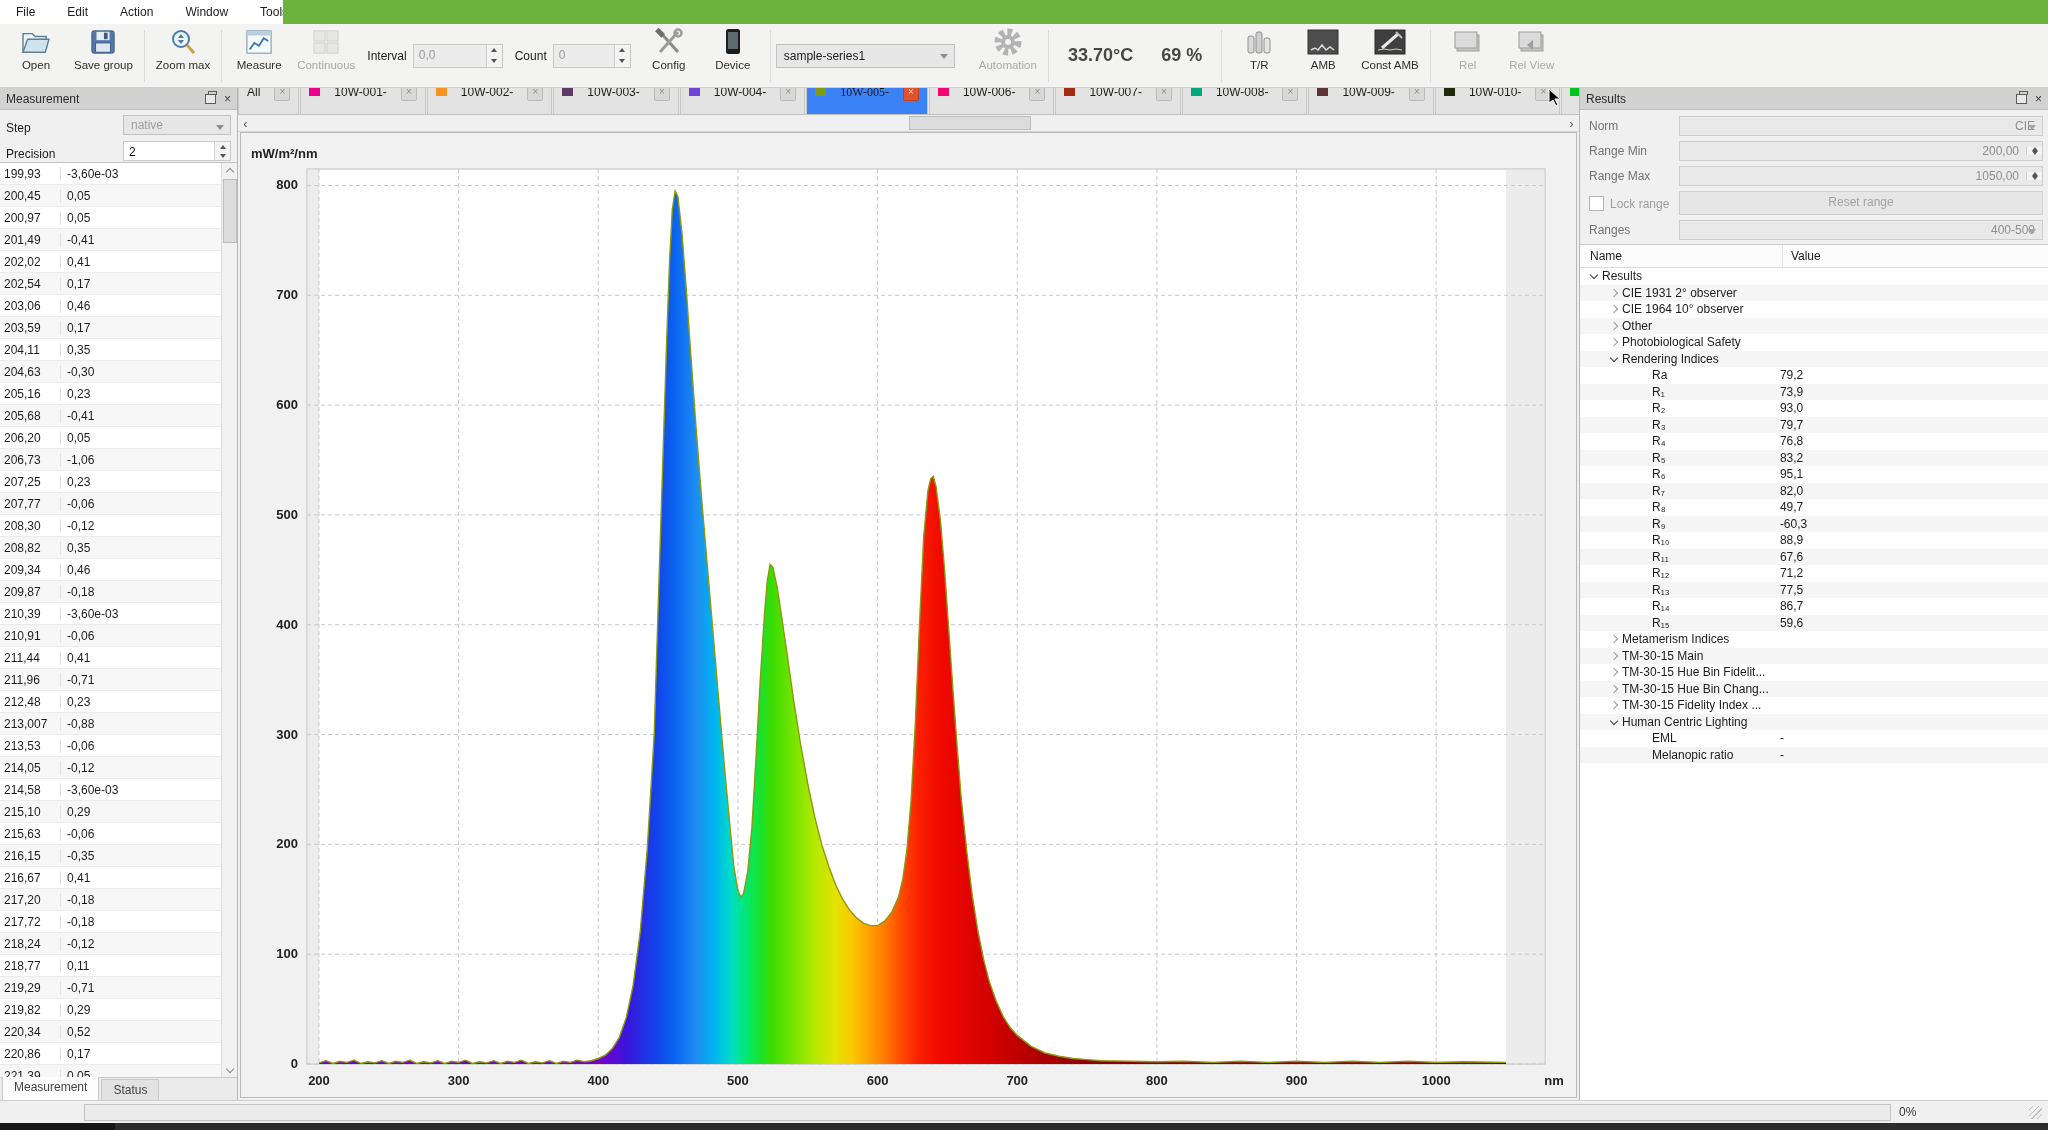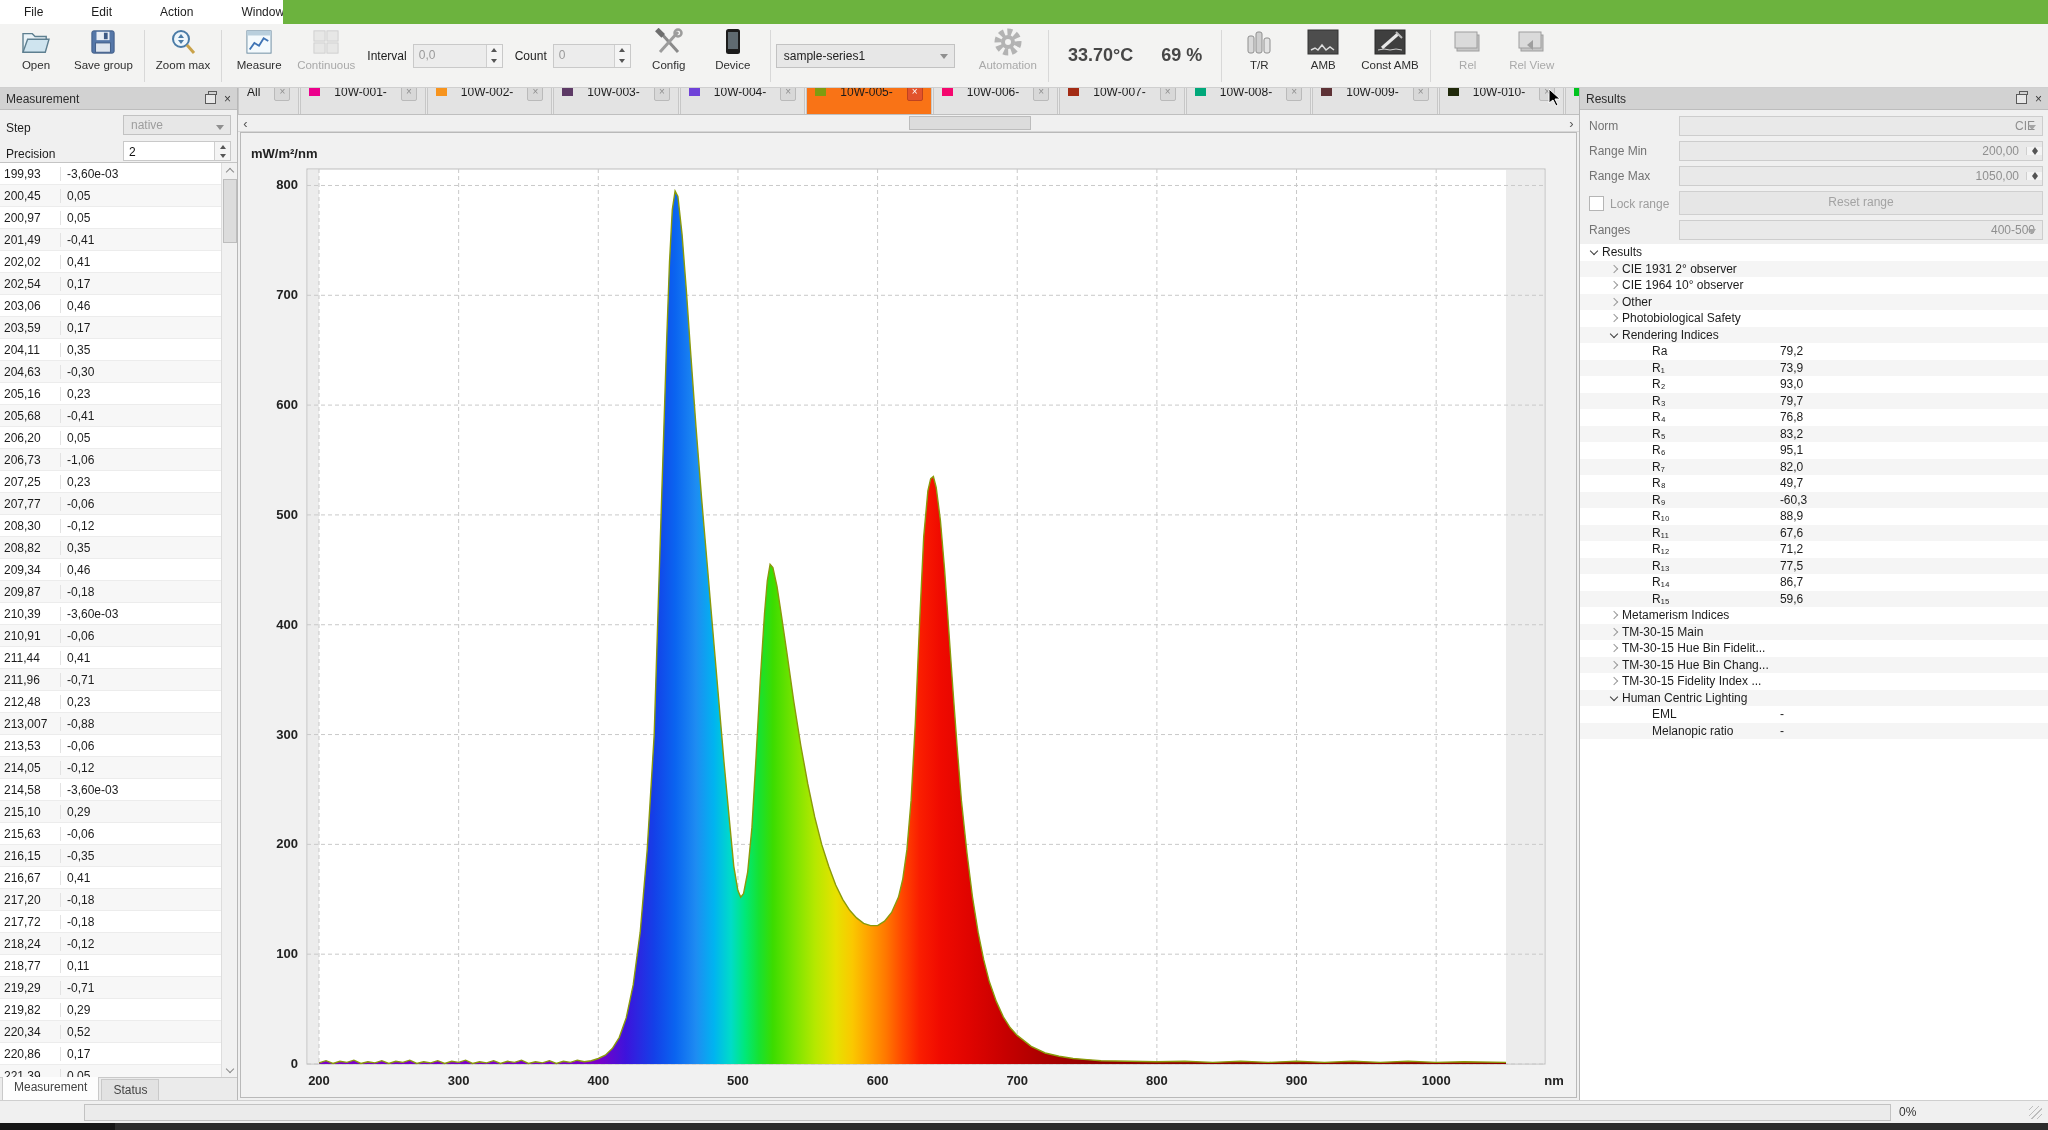--- a/index.html
+++ b/index.html
@@ -1,21 +1,21 @@
 <!DOCTYPE html>
 <html><head>
 <meta charset="utf-8">
 <style>
   html,body{margin:0;padding:0;background:#555;}
   .screen{position:relative;width:2048px;height:1130px;background:#f0f0f0;
     font-family:"Liberation Sans",sans-serif;font-size:12px;color:#1c1c1c;overflow:hidden;}
 
   
   .menubar{height:24px;display:flex;align-items:stretch;background:#ffffff;}
-  .menu-item{padding:5px 24px;cursor:default;}
+  .menu-item{padding:5px 16px;cursor:default;}
 
   
   .toolbar{height:63px;display:flex;align-items:center;background:#f3f3f2;border-bottom:1px solid #cfcfcf;padding:0 4px;}
   .tbtn{display:flex;flex-direction:column;align-items:center;justify-content:flex-start;min-width:52px;height:58px;padding:2px 6px;gap:2px;}
   .tbtn .lbl{font-size:11.5px;color:#2e2e2e;white-space:nowrap;}
   .tbtn.disabled .lbl{color:#a9a9a9;}
   .tsep{width:1px;height:52px;background:#d8d8d8;margin:0 5px;}
   .tfield-group{display:flex;align-items:center;gap:6px;padding:0 6px;}
   .tfield{display:flex;height:22px;background:#ececec;border:1px solid #c9c9c9;width:88px;}
   .tfield .tval{flex:1;padding:3px 5px;color:#9a9a9a;}
@@ -61,21 +61,21 @@
   .chev.up{transform:rotate(-135deg);margin-top:3px;}
   .chev.down{transform:rotate(45deg);margin-bottom:2px;}
   .vthumb{position:absolute;top:16px;left:1px;width:12px;height:62px;background:#dcdcdc;border:1px solid #bdbdbd;}
   .bottom-tabs{height:22px;display:flex;align-items:flex-end;background:#ebebeb;border-top:1px solid #c9c9c9;padding:0 0 0 2px;}
   .btab{padding:3px 11px;border:1px solid #c9c9c9;border-bottom:none;background:#e2e2e2;color:#444;margin-right:2px;}
   .btab.active{background:#fdfdfd;height:17px;}
 
   
   .tabbar{height:26px;display:flex;align-items:flex-end;background:#e8e8e8;border-bottom:1px solid #bfbfbf;overflow:hidden;white-space:nowrap;}
   .tab{display:inline-flex;align-items:flex-start;gap:14px;height:25px;padding:4px 8px;background:#e3e3e3;border:1px solid #c7c7c7;border-bottom:none;margin-right:1px;flex:0 0 auto;}
-  .tab.active{background:#f97316;}
+  .tab.active{background:#3b82f6;font-family:Liberation Serif, serif;}
   .swatch{width:11px;height:11px;display:inline-block;}
   .tab-close{width:14px;height:14px;background:#d8d8d8;border:1px solid #bababa;border-radius:2px;font-size:10px;line-height:12px;text-align:center;color:#8e8e8e;}
   .tab.active .tab-close{background:#e2532c;border-color:#bf421f;color:#fff;}
 
   
   .hscroll{height:16px;position:relative;background:#f0f0f0;border-bottom:1px solid #d6d6d6;}
   .harr{position:absolute;top:0;bottom:0;width:15px;display:flex;align-items:center;justify-content:center;color:#555;font-size:13px;}
   .harr.left{left:0;}.harr.right{right:0;}
   .hthumb{position:absolute;top:1px;bottom:1px;left:50%;width:9%;background:#dcdcdc;border:1px solid #bcbcbc;}
   .chart-wrap{flex:1;margin:0 2px 2px 2px;background:#f1f1f1;border:1px solid #b9b9b9;position:relative;overflow:hidden;}
@@ -745,20 +745,24 @@
         <span class="lockrow">
           <span class="cb"></span>
           <span>Lock range</span>
         </span>
         <span class="reset-btn">Reset range</span>
         <span class="rlabel">Ranges</span>
         <span class="rfield combo-style">
             <span class="fv">400-500</span>
           </span>
       </div>
+      <div class="res-header">
+        <span class="h1">Name</span>
+        <span class="h2">Value</span>
+      </div>
       <div class="tree">
 
           <div class="tree-row level-0 expanded">
             <span class="twisty">
               <i class="chev"></i>
             </span>
             <span>Results</span>
             <span class="tval2"></span>
           </div>
 

